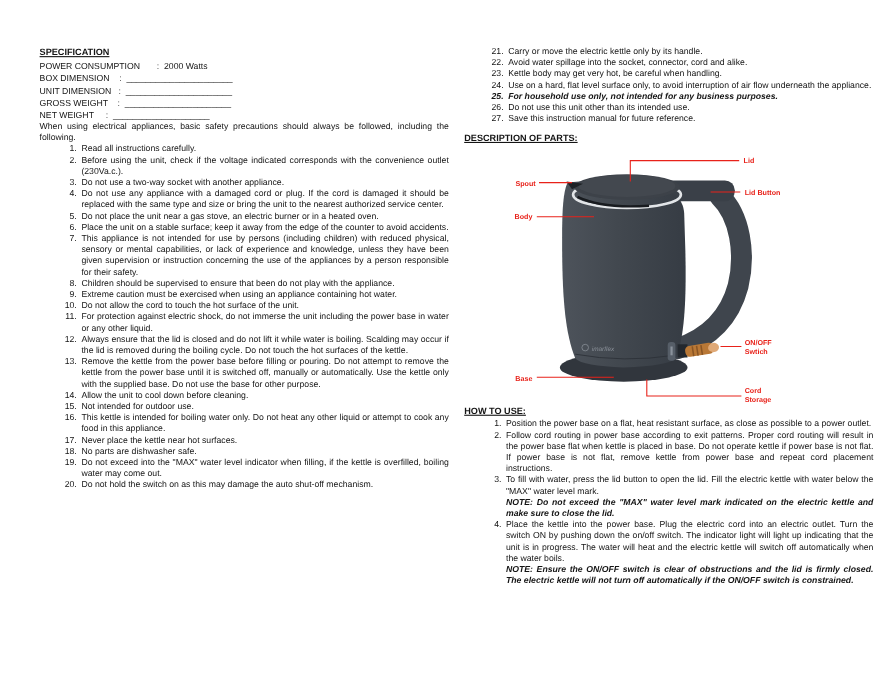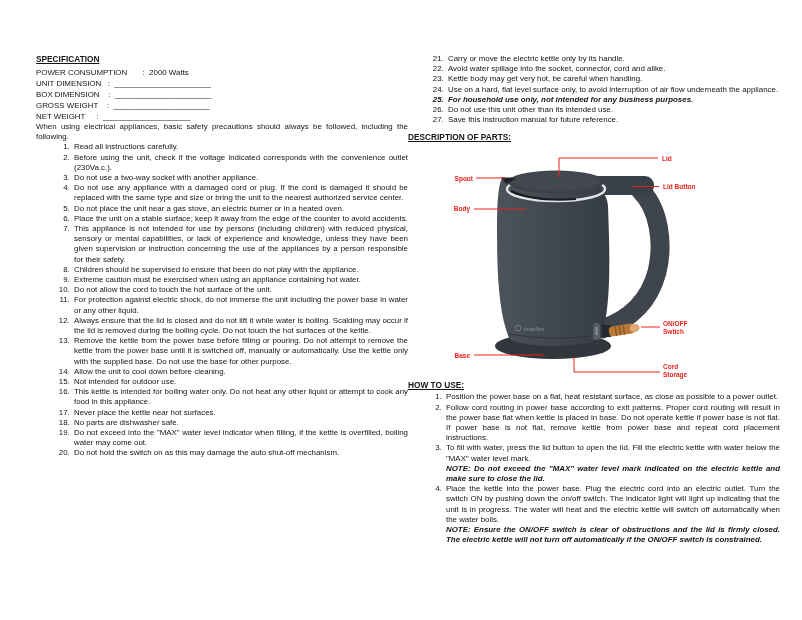--- a/index.html
+++ b/index.html
@@ -1,20 +1,20 @@
 <!DOCTYPE html>
 <html><head>
 <meta charset="utf-8">
 <style>
   html,body{margin:0;padding:0;}
   body{
     width:802px;height:620px;overflow:hidden;background:#ffffff;color:#141414;
     font-family:"Liberation Sans",sans-serif;
   }
-  .page{display:flex;padding:42px 8px 0 36px;box-sizing:border-box;margin-top:12px;}
+  .page{display:flex;gap:14px;padding:42px 8px 0 36px;box-sizing:border-box;}
   .col{width:372px;font-size:7.9px;line-height:10.2px;}
   .col-right{width:372px;}
   .heading{font-size:8.3px;font-weight:bold;text-decoration:underline;margin:0 0 2px 0;line-height:10.5px;}
   .mt{margin-top:11px;}
   .spec-line{white-space:pre;line-height:11.1px;}
   p.intro{margin:0;text-align:justify;}
   ol{margin:0;padding-left:36px;text-align:justify;}
   ol li{padding-left:2px;}
   ol.cont{padding-left:38px;}
   .em{font-weight:bold;font-style:italic;}
@@ -33,23 +33,23 @@
 
   <div class="col">
     <div class="heading">SPECIFICATION</div>
     <div>
 
 
 
         <div class="spec-line">POWER CONSUMPTION       :  2000 Watts</div>
 
 
+        <div class="spec-line">BOX DIMENSION    :  ______________________</div>
+
         <div class="spec-line">UNIT DIMENSION   :  ______________________</div>
-
-        <div class="spec-line">BOX DIMENSION    :  ______________________</div>
 
         <div class="spec-line">GROSS WEIGHT    :  ______________________</div>
 
         <div class="spec-line">NET WEIGHT     :  ____________________</div>
       </div>
 
     <p class="intro">When using electrical appliances, basic safety precautions should always be followed, including the following.</p>
     <ol>
 
         <li>Read all instructions carefully.</li>

